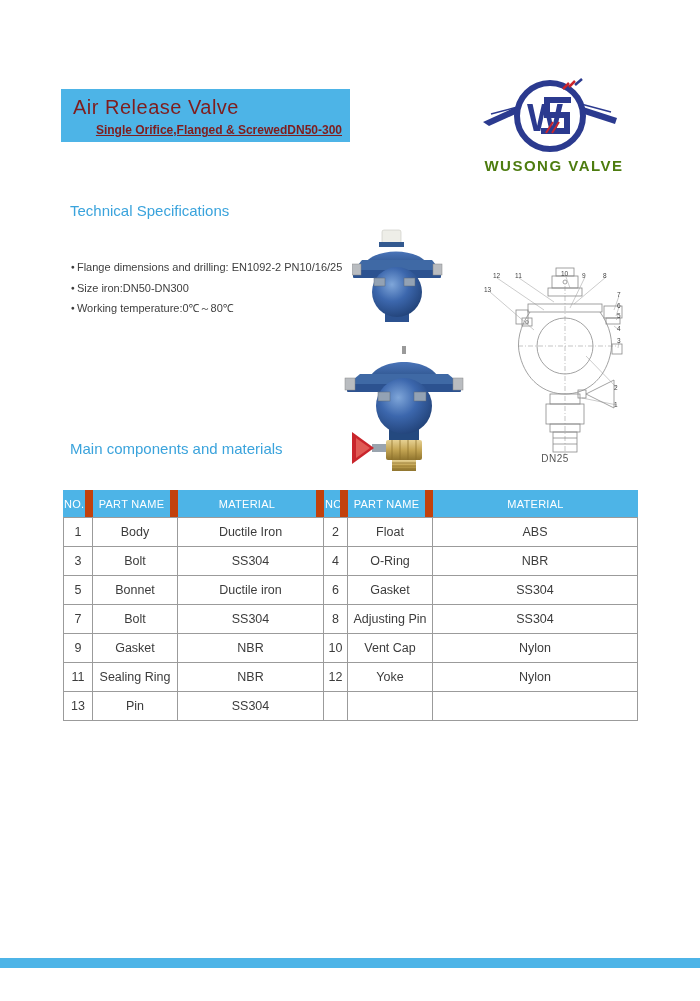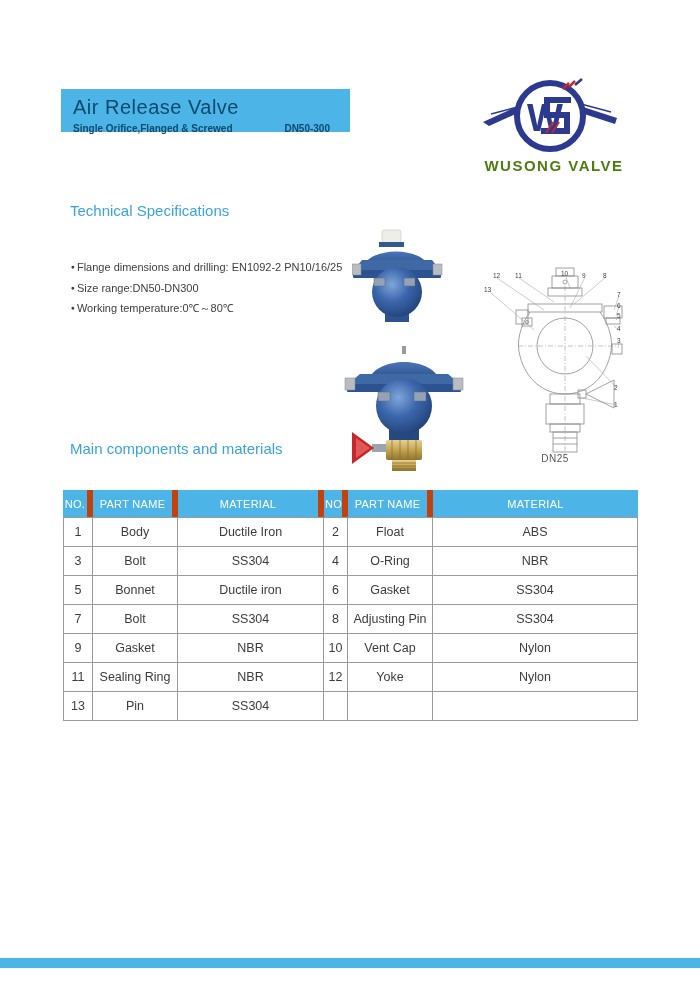--- a/index.html
+++ b/index.html
@@ -1,23 +1,23 @@
 <!DOCTYPE html>
 <html><head>
 <meta charset="utf-8">
 <style>
   html,body{margin:0;padding:0;background:#fff;}
   .page{position:relative;width:700px;height:1001px;background:#fff;overflow:hidden;
         font-family:"Liberation Sans",sans-serif;}
 
   
-  .band{position:absolute;left:61px;top:89px;width:289px;height:43px;background:#4DB4E7;
-        color:#0c4a6e;box-sizing:border-box;padding:7px 20px 0 12px;}
+  .band{position:absolute;left:61px;top:89px;width:289px;height:53px;background:#4DB4E7;
+        color:#7f1d1d;box-sizing:border-box;padding:7px 8px 0 12px;}
   .band-title{font-size:20px;font-weight:400;letter-spacing:0.5px;}
-  .band-sub{display:flex;justify-content:space-between;margin-top:4px;font-size:10px;font-weight:bold;}
+  .band-sub{display:flex;justify-content:flex-end;margin-top:4px;font-size:12px;font-weight:bold;text-decoration:underline;}
 
   
   .logo-svg{position:absolute;left:483px;top:76px;width:140px;height:80px;}
   .brand{position:absolute;left:474px;top:157px;width:160px;text-align:center;
          font-size:15px;font-weight:bold;color:#4d7c0f;letter-spacing:1.5px;}
 
   .heading{position:absolute;left:70px;font-size:15px;color:#3AA3DC;}
   .h-specs{top:202px;}
   .h-comp{top:440px;}
 
@@ -35,21 +35,21 @@
   .drawing-caption{position:absolute;left:0;right:0;top:195px;text-align:center;
                    font-size:10px;color:#555;letter-spacing:0.5px;}
 
   
   .table-wrap{position:absolute;left:63px;top:490px;width:575px;}
   table{border-collapse:separate;border-spacing:0;table-layout:fixed;width:575px;
         font-size:12.5px;color:#3c3c3c;}
   col.c0{width:30px}col.c1{width:85px}col.c2{width:146px}
   col.c3{width:24px}col.c4{width:85px}col.c5{width:205px}
   th{background:#4DB4E7;color:#fff;font-size:11px;font-weight:400;height:25px;
-     border-right:6px solid #c2410c;text-align:center;overflow:hidden;letter-spacing:0.3px;}
+     border-right:8px solid #c2410c;text-align:center;overflow:hidden;letter-spacing:0.3px;}
   th:last-child{border-right:none;}
   td{height:26px;text-align:center;border-right:1px solid #9b9b9b;border-bottom:1px solid #9b9b9b;overflow:hidden;}
   td:first-child{border-left:1px solid #9b9b9b;}
   tbody tr:first-child td{border-top:1px solid #9b9b9b;}
 
   .footer-bar{position:absolute;left:0;top:958px;width:700px;height:10px;background:#4DB4E7;}
 </style>
 </head>
 <body>
 
@@ -82,21 +82,21 @@
     <line x1="86" y1="11" x2="92" y2="5" stroke="#C9252C" stroke-width="2.5"></line>
     <line x1="92" y1="9" x2="99" y2="3" stroke="#2B3A8F" stroke-width="2.5"></line>
   </svg>
   <div class="brand">WUSONG VALVE</div>
 
   <div class="heading h-specs">Technical Specifications</div>
   <div class="heading h-comp">Main components and materials</div>
 
   <ul class="specs">
       <li>Flange dimensions and drilling: EN1092-2 PN10/16/25</li>
-      <li>Size range:DN50-DN300</li>
+      <li>Size iron:DN50-DN300</li>
       <li>Working temperature:0℃～80℃</li>
     </ul>
 
   <svg class="photo1" viewBox="0 0 92 96">
     <defs>
       <radialGradient id="gBody" cx="40%" cy="35%" r="75%">
         <stop offset="0%" stop-color="#7FA6D9"></stop>
           <stop offset="45%" stop-color="#3C67AD"></stop>
           <stop offset="100%" stop-color="#1D3C6F"></stop>
       </radialGradient>

